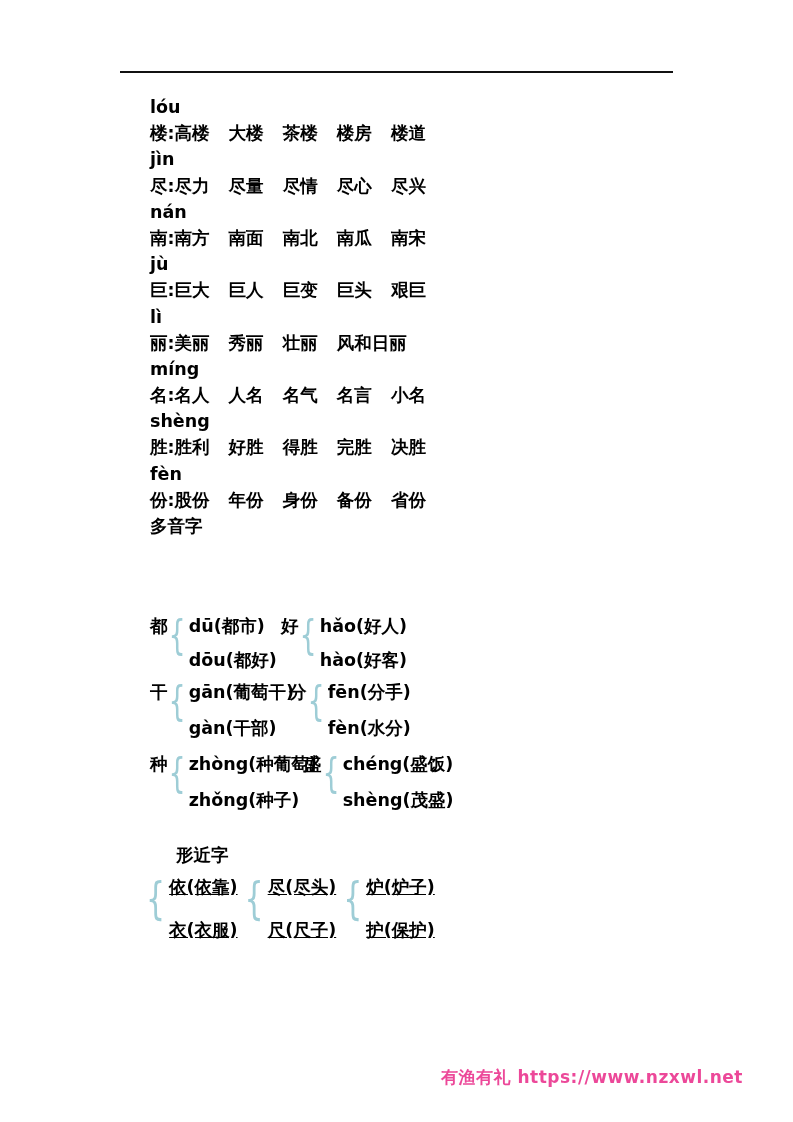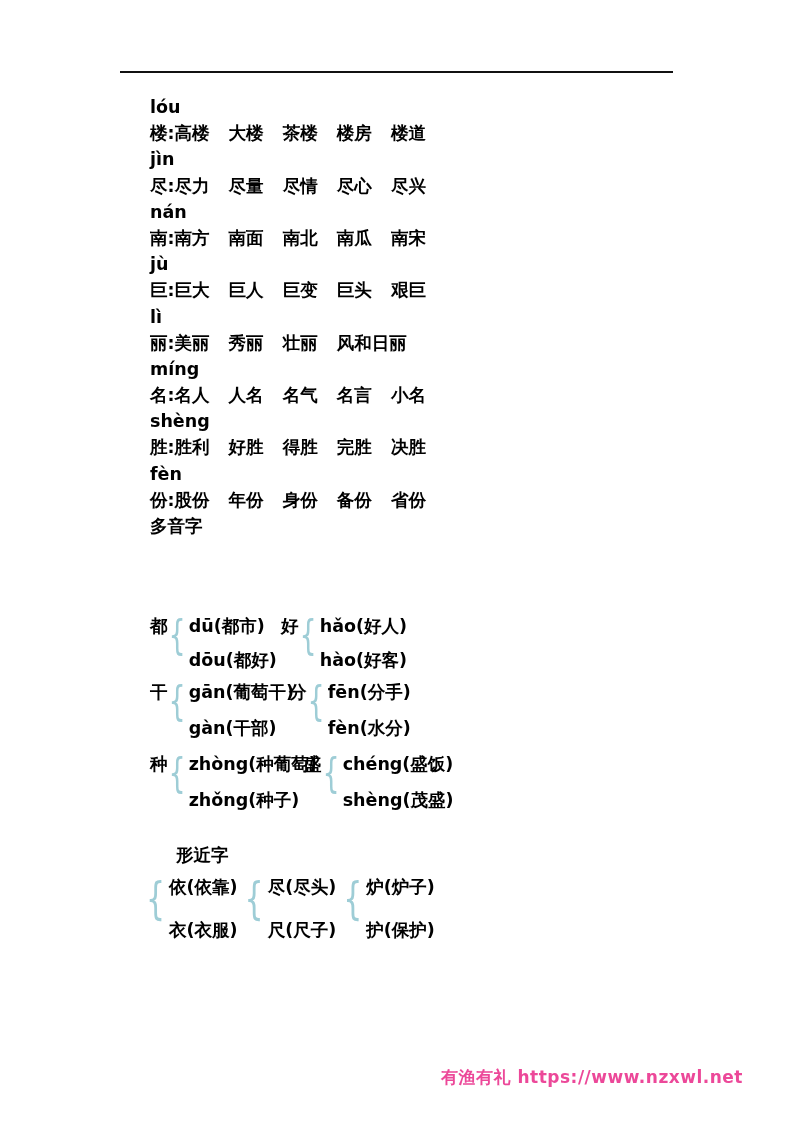--- a/index.html
+++ b/index.html
@@ -93,21 +93,21 @@
   }
   .xjz-pair { display: flex; align-items: flex-start; margin-right: 7px; }
   .xjz-pair:last-child { margin-right: 0; }
   .xjz-brace {
     font-size: 30px;
     line-height: 30px;
     transform: scaleY(1.5);
     transform-origin: center 45%;
     margin: 6px 4px 0 0;
   }
-  .xjz-col { min-width: 66px; }
+  .xjz-col { min-width: 66px; text-decoration: underline; }
   .xjz-word {
     font-size: 17.5px;
     font-weight: bold;
     color: #000000;
     line-height: 20px;
     white-space: nowrap;
   }
   .xjz-word + .xjz-word { margin-top: 23px; }
   
   .footer {

